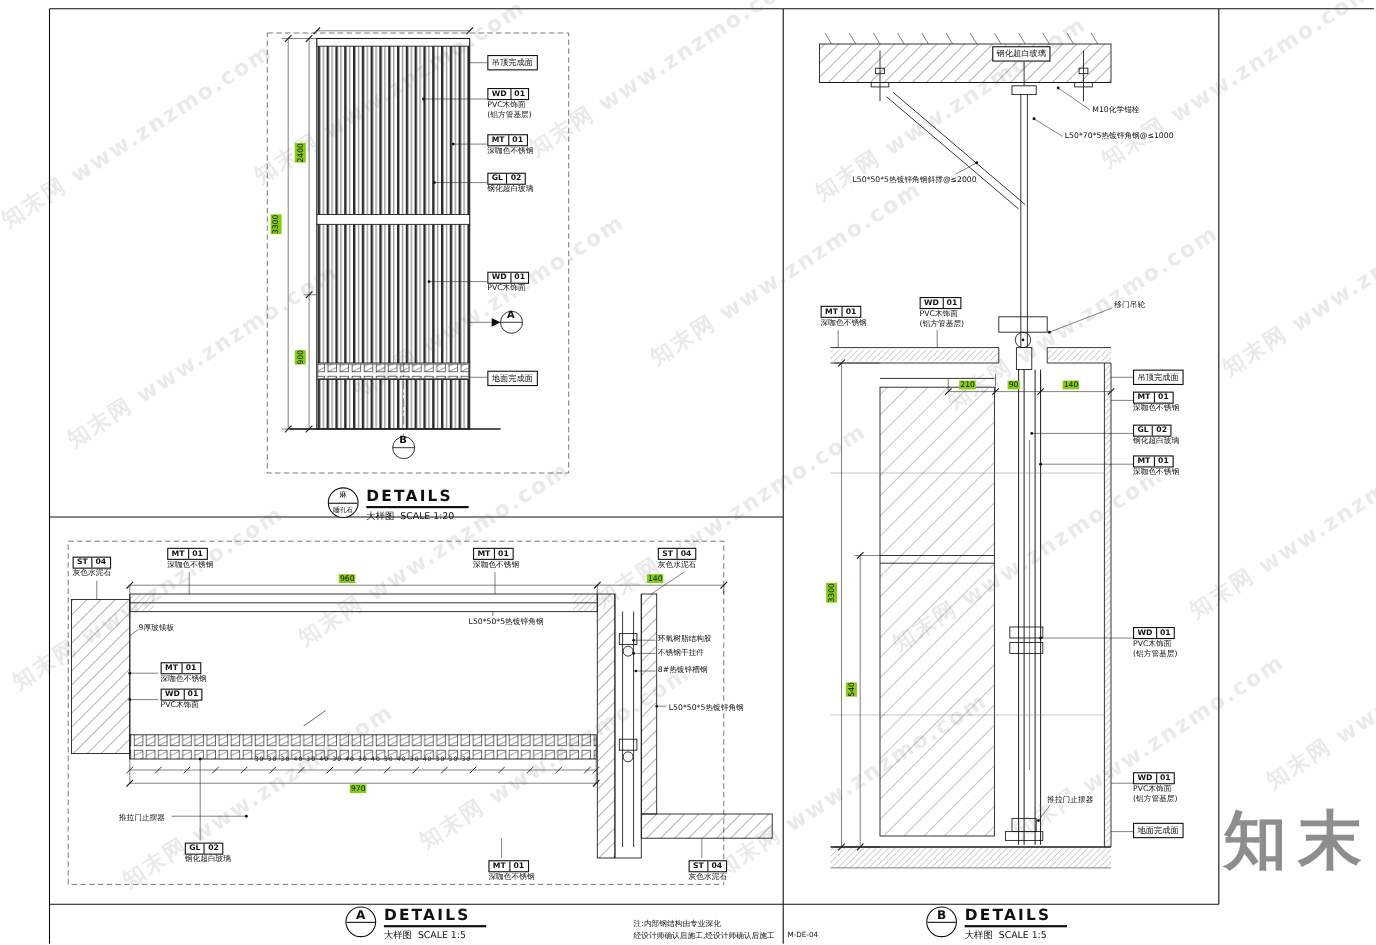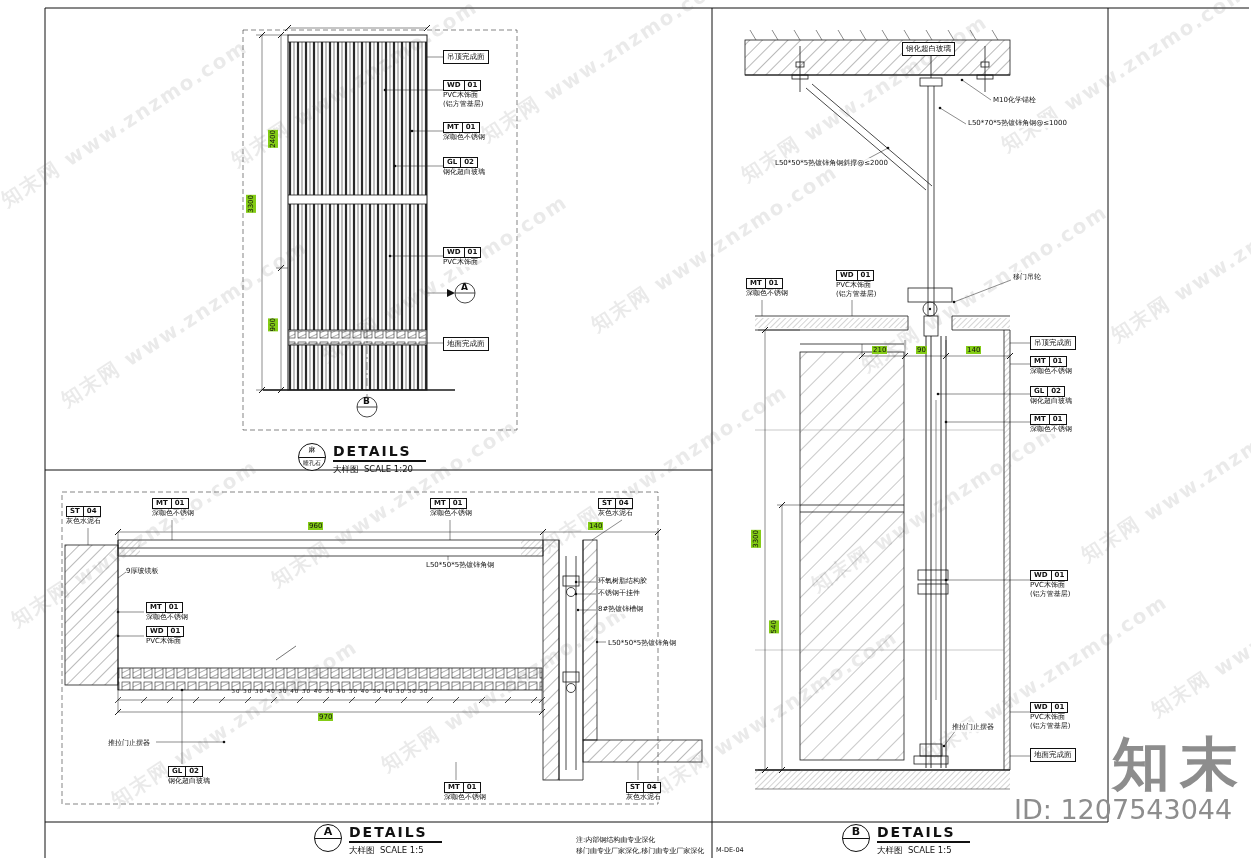--- a/index.html
+++ b/index.html
@@ -419,20 +419,19 @@
       <div class="bl"></div>
     </div>
     <div>
       <div class="th">DETAILS</div>
       <div class="tsub">大样图  SCALE 1:5</div>
     </div>
   </div>
 
   <div class="notes" style="left:576px;top:835px">
     <div>注:内部钢结构由专业深化</div>
-    <div>移门由专业厂家深化,移门由专业厂家深化</div>
+    <div>经设计师确认后施工,经设计师确认后施工</div>
   </div>
   <div class="sheetno" style="left:716px;top:846px">M-DE-04</div>
 
   <div class="brand" style="left:1112px;top:726px">知末</div>
-  <div class="idtext" style="left:1014px;top:794px">ID: 1207543044</div>
 
 </div>
 
 </body></html>

